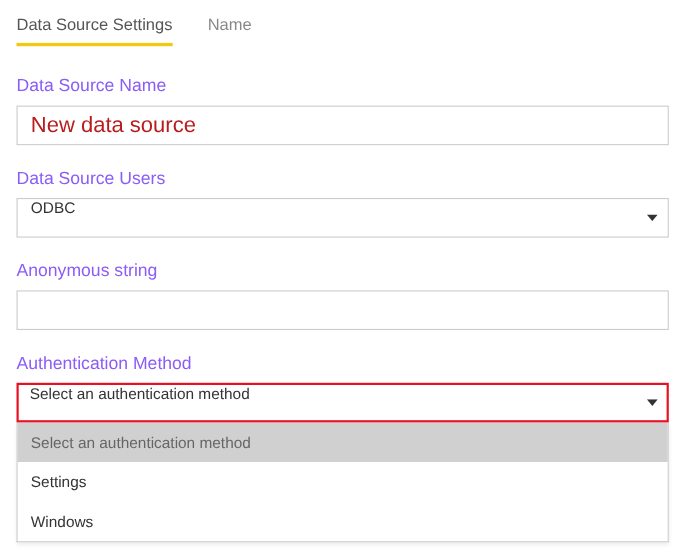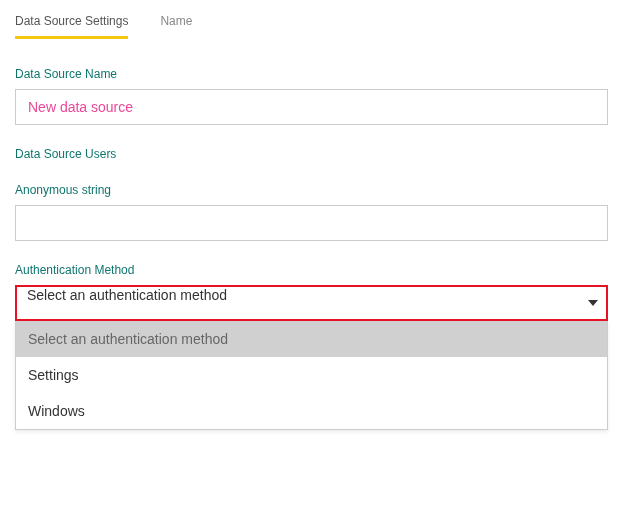--- a/index.html
+++ b/index.html
@@ -11,47 +11,47 @@
       padding: 8px 15px 15px 15px;
       color: #333;
     }
     .tabs {
       display: flex;
       gap: 32px;
       border-bottom: 0px solid transparent;
       margin-bottom: 28px;
     }
     .tab {
-      font-size: 12px;
+      font-size: 15px;
       color: #888;
       padding: 6px 0 8px 0;
       cursor: pointer;
       border-bottom: 3px solid transparent;
     }
     .tab.active {
       color: #555;
       border-bottom: 3px solid #f2c811;
     }
     .field-group {
       margin-bottom: 22px;
     }
     .field-label {
-      font-size: 12px;
-      color: #0f766e;
+      font-size: 16px;
+      color: #8b5cf6;
       margin-bottom: 8px;
       display: block;
     }
     .text-input {
       width: 100%;
       height: 36px;
       border: 1px solid #ccc;
       padding: 0 12px;
-      font-size: 14px;
+      font-size: 20px;
       font-family: inherit;
-      color: #ec4899;
+      color: #b91c1c;
       outline: none;
     }
     .select-wrap {
       position: relative;
       width: 100%;
     }
     .select-input {
       width: 100%;
       height: 36px;
       border: 1px solid #ccc;
@@ -104,20 +104,28 @@
   <div class="tab">Name</div>
 </div>
 
 <div class="field-group">
   <label class="field-label">Data Source Name</label>
   <input class="text-input" type="text" value="New data source" style="">
 </div>
 
 <div class="field-group">
   <label class="field-label">Data Source Users</label>
+  <div class="select-wrap">
+    <div class="select-input">ODBC</div>
+    <span class="chevron">
+      <svg viewBox="0 0 10 6" width="10" height="6">
+          <path d="M0 0 L5 6 L10 0 Z" fill="#333"></path>
+        </svg>
+    </span>
+  </div>
 </div>
 
 <div class="field-group">
   <label class="field-label">Anonymous string</label>
   <input class="text-input" type="text" value="" style="">
 </div>
 
 <div class="field-group" style="margin-bottom:0">
   <label class="field-label">Authentication Method</label>
   <div class="select-wrap">

